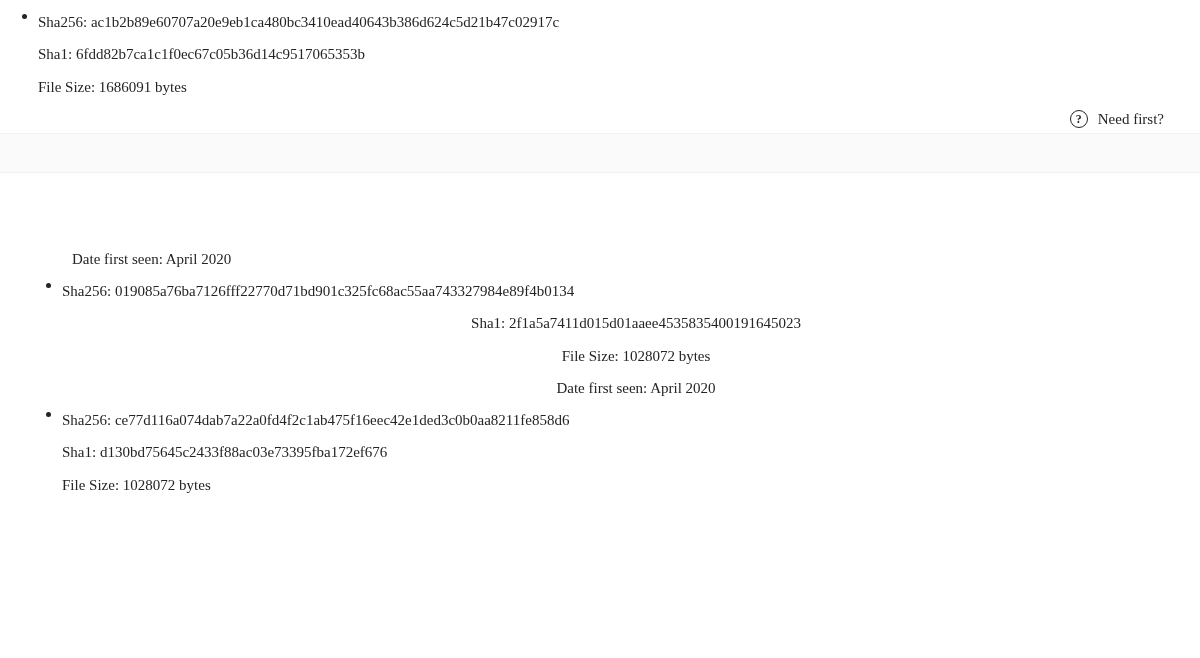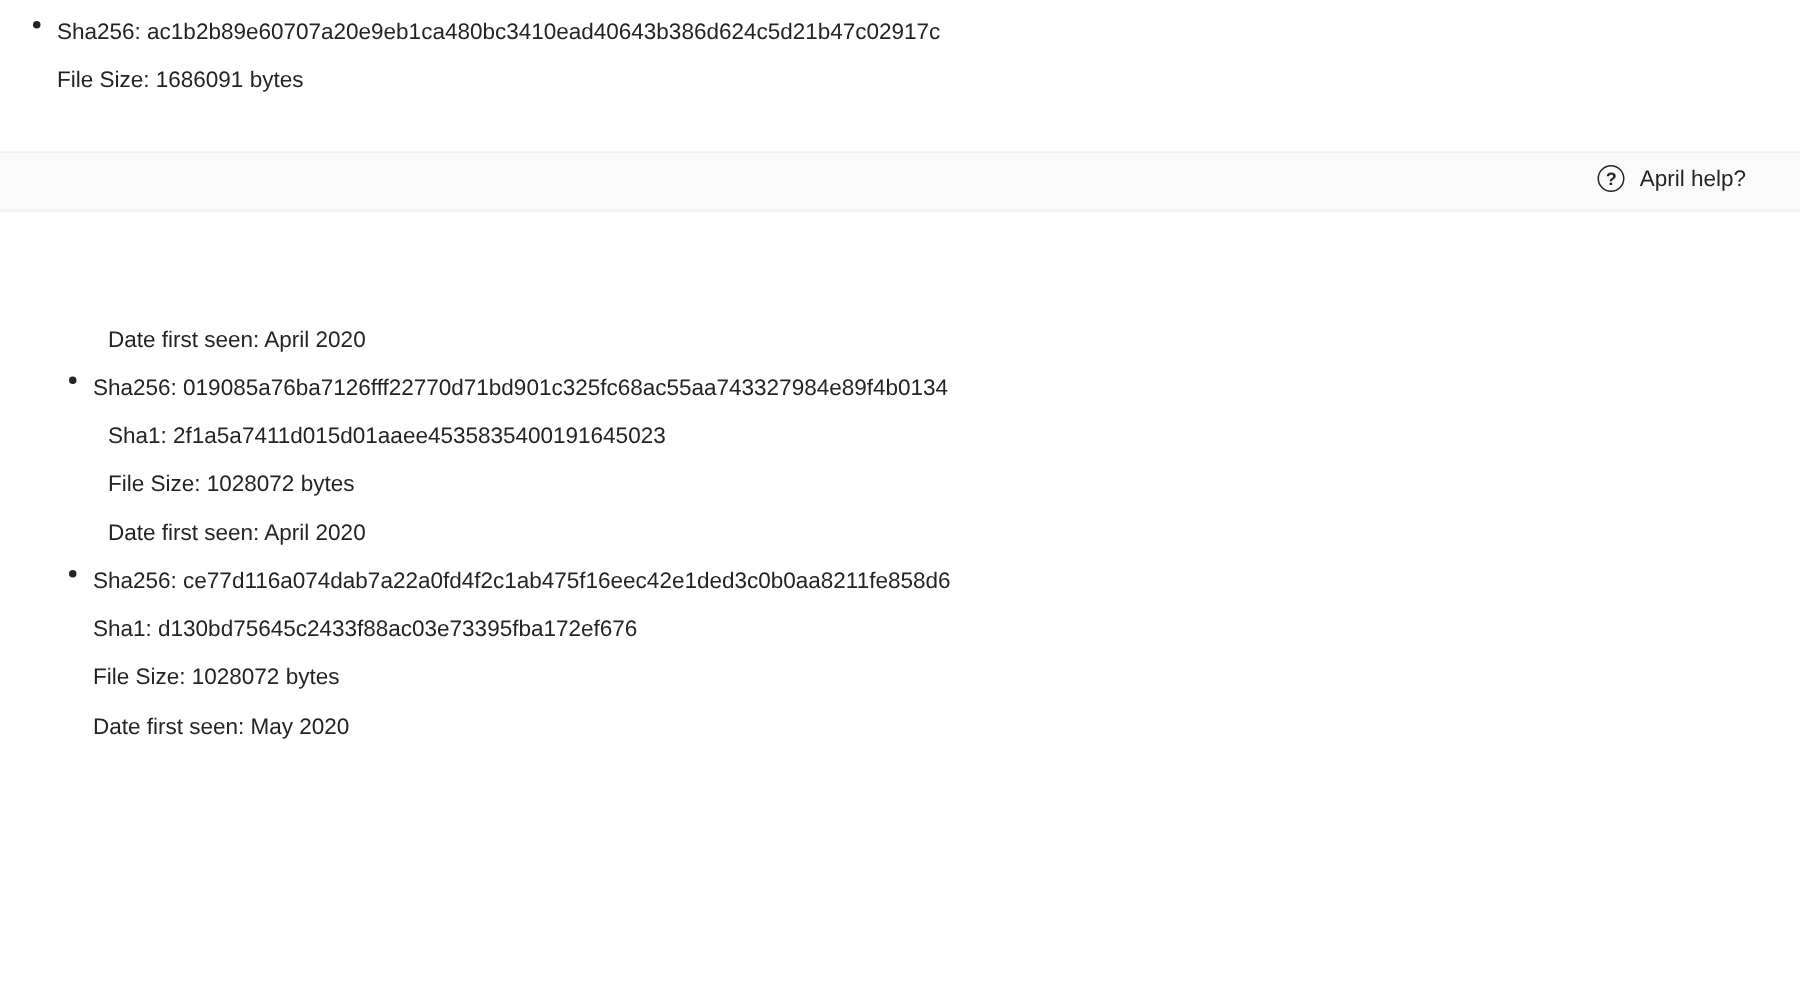--- a/index.html
+++ b/index.html
@@ -1,18 +1,19 @@
 <!DOCTYPE html>
 <html><head>
   <meta charset="utf-8">
   <style>
     * {
       margin: 0;
       padding: 0;
       box-sizing: border-box;
+      font-family: Liberation Serif, serif;
     }
     body {
       font-family: "Segoe UI", -apple-system, BlinkMacSystemFont, sans-serif;
       font-size: 15px;
       color: #242424;
       background: #ffffff;
       width: 1200px;
       height: 658px;
       overflow: hidden;
       position: relative;
@@ -90,38 +91,41 @@
 </head>
 <body>
 
 <div class="section section-top">
   <ul>
     <li class="bullet-item">
       <div class="line">
         <span class="label">Sha256: </span><span class="value">ac1b2b89e60707a20e9eb1ca480bc3410ead40643b386d624c5d21b47c02917c</span>
       </div>
       <div class="line">
+        <span class="label">Sha1: </span><span class="value">6fdd82b7ca1c1f0ec67c05b36d14c9517065353b</span>
+      </div>
+      <div class="line">
         <span class="label">File Size: </span><span class="value">1686091 bytes</span>
       </div>
     </li>
   </ul>
 </div>
 
 <div class="spacer"></div>
 
 <div class="section section-bottom">
   <div class="line indented">
     <span class="label">Date first seen: </span><span class="value">April 2020</span>
   </div>
   <ul>
     <li class="bullet-item">
       <div class="line">
         <span class="label">Sha256: </span><span class="value">019085a76ba7126fff22770d71bd901c325fc68ac55aa743327984e89f4b0134</span>
       </div>
-      <div style="padding-left:10px;">
+      <div style="padding-left:10px;text-align:center;">
         <div class="line">
           <span class="label">Sha1: </span><span class="value">2f1a5a7411d015d01aaee4535835400191645023</span>
         </div>
         <div class="line">
           <span class="label">File Size: </span><span class="value">1028072 bytes</span>
         </div>
         <div class="line">
           <span class="label">Date first seen: </span><span class="value">April 2020</span>
         </div>
       </div>
@@ -129,23 +133,20 @@
     <li class="bullet-item">
       <div class="line">
         <span class="label">Sha256: </span><span class="value">ce77d116a074dab7a22a0fd4f2c1ab475f16eec42e1ded3c0b0aa8211fe858d6</span>
       </div>
       <div class="line">
         <span class="label">Sha1: </span><span class="value">d130bd75645c2433f88ac03e73395fba172ef676</span>
       </div>
       <div class="line">
         <span class="label">File Size: </span><span class="value">1028072 bytes</span>
       </div>
-      <div class="line">
-        <span class="label">Date first seen: </span><span class="value">May 2020</span>
-      </div>
     </li>
   </ul>
 </div>
 
 <div class="help-link">
   <span class="help-icon">?</span>
-  <span>April help?</span>
+  <span>Need first?</span>
 </div>
 
 </body></html>

